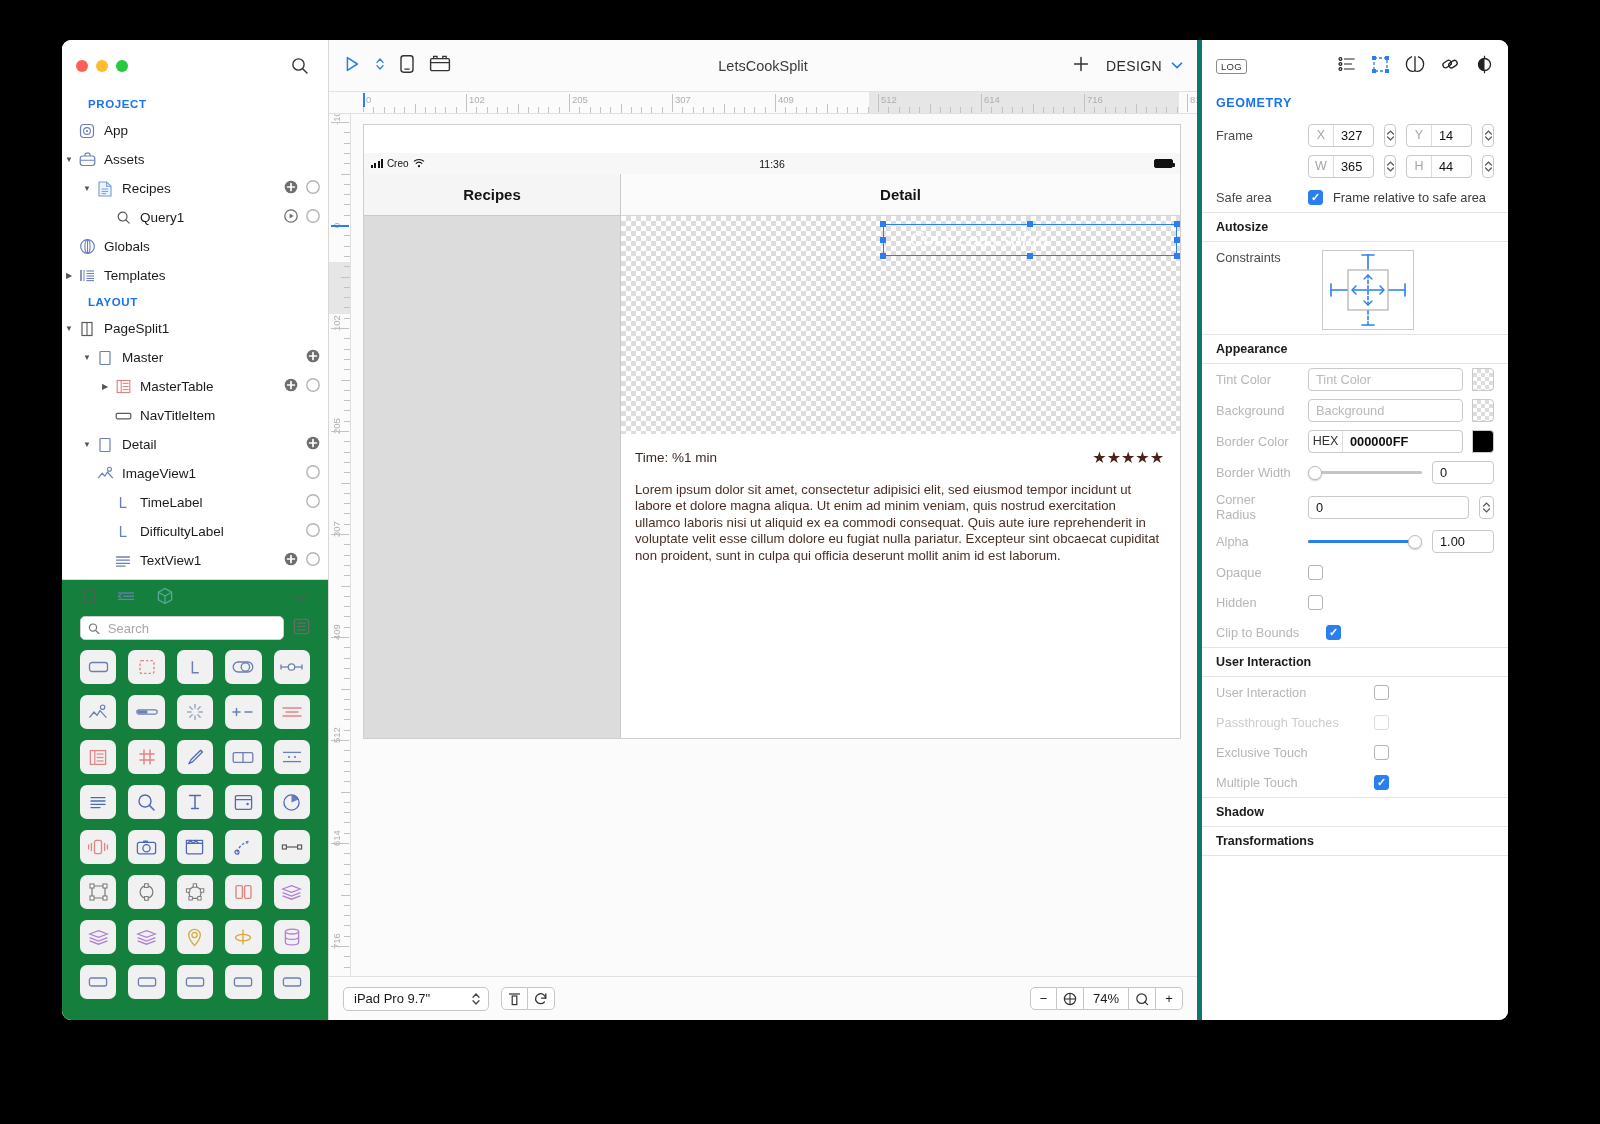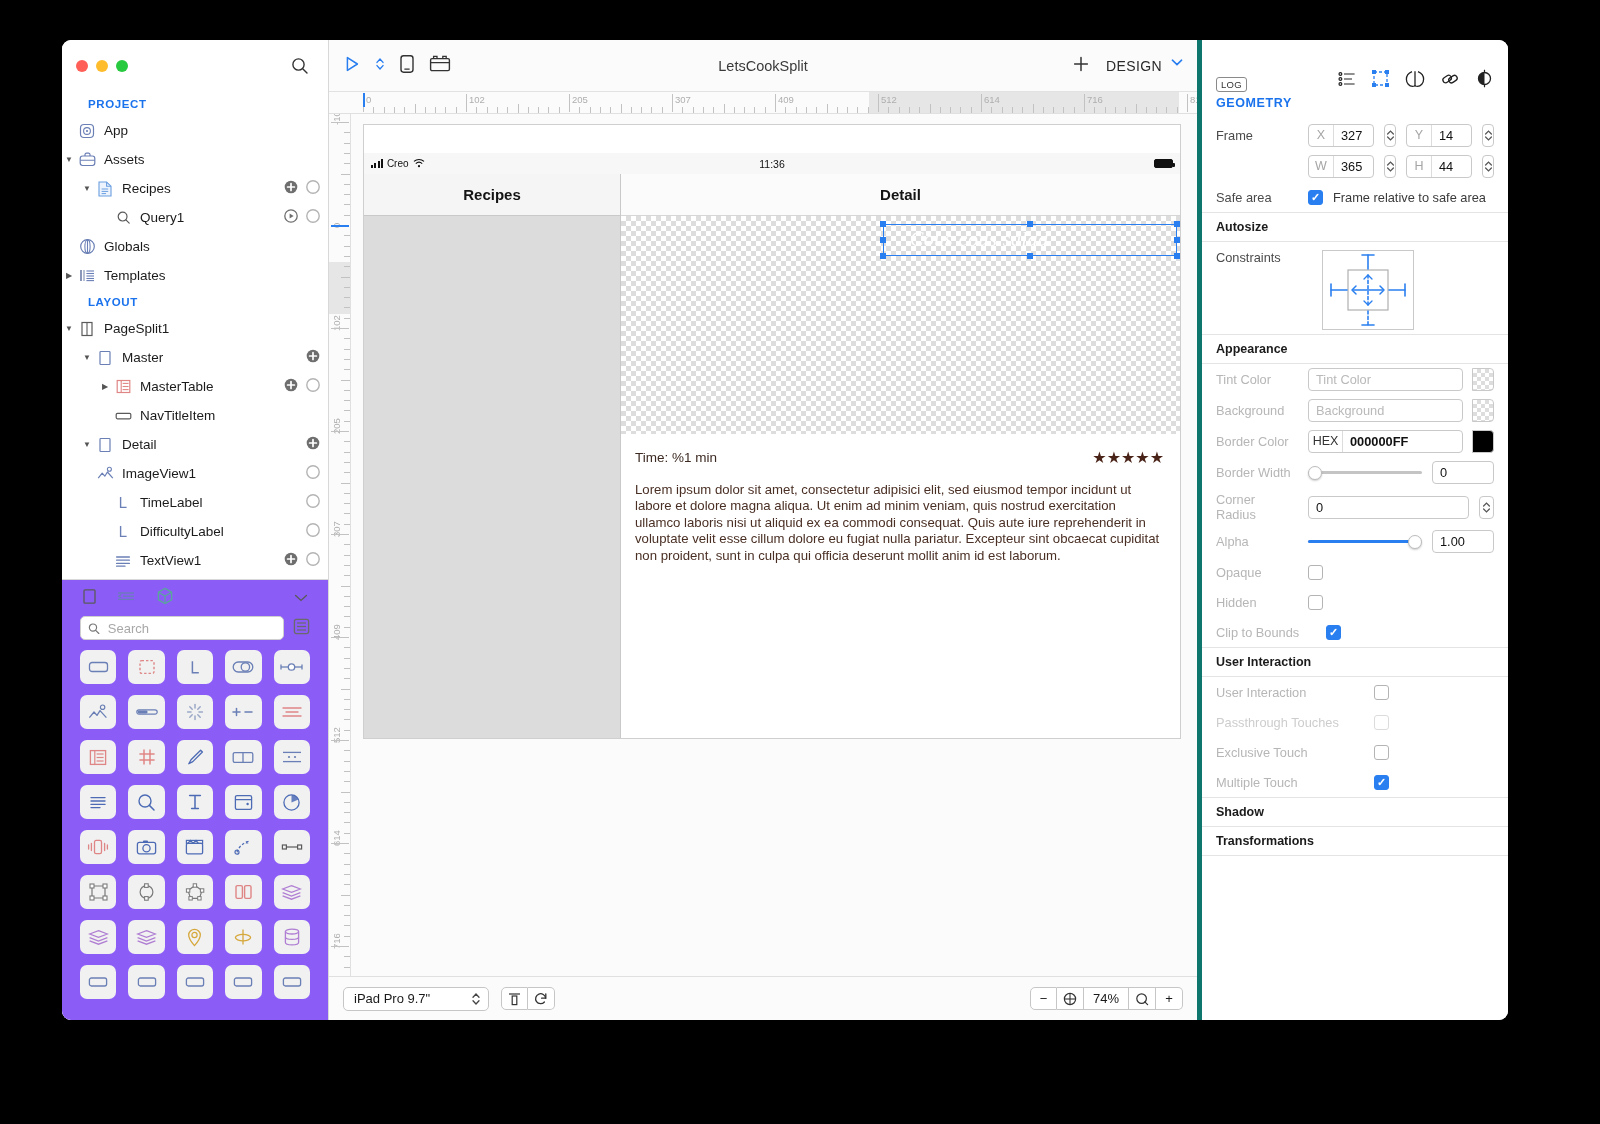--- a/index.html
+++ b/index.html
@@ -72,21 +72,21 @@
   .row-actions {
     margin-left: auto; display: flex; gap: 8px; align-items: center;
   }
 
   
   .palette {
     border-top: 1px solid #d8d8d8;
     flex: 1 1 auto;
     display: flex; flex-direction: column;
     min-height: 0;
-    background: #8b5cf6;
+    background: #15803d;
   }
   .palette-tabs {
     height: 36px; display: flex; align-items: center;
     gap: 20px; padding: 0 20px;
     position: relative;
   }
   .palette-tabs .chev { margin-left: auto; }
   .palette-search-row {
     display: flex; align-items: center; gap: 9px;
     padding: 0 18px 10px 18px;
@@ -139,21 +139,21 @@
   .ct-left { display: flex; align-items: center; gap: 14px; }
   .ct-title {
     position: absolute; left: 0; right: 0; text-align: center;
     font-size: 14.5px; color: #3a3a3a; pointer-events: none;
   }
   .ct-right {
     margin-left: auto; display: flex; align-items: center; gap: 16px;
     z-index: 2;
   }
   .design-sel {
-    display: flex; gap: 9px;
+    display: flex; align-items: center; gap: 9px;
     font-size: 14px; color: #2b2b2b; letter-spacing: 0.4px;
   }
 
   .canvas-wrap {
     flex: 1 1 auto;
     position: relative;
     overflow: hidden;
     background: #fbfbfb;
   }
   .ruler-h {
@@ -319,21 +319,21 @@
   .zg:last-child { border-radius: 0 5px 5px 0; }
   .zg.zoomval { padding: 0 9px; }
 
   
   .inspector {
     width: 306px;
     background: #ffffff;
     display: flex; flex-direction: column;
   }
   .insp-top {
-    height: 52px; display: flex; align-items: flex-end;
+    height: 52px; display: flex; align-items: center;
     padding: 0 14px; gap: 12px;
   }
   .log-chip {
     border: 1px solid #8a8a8a; border-radius: 3px;
     font-size: 9.5px; padding: 1px 4px; color: #333;
     letter-spacing: 0.3px;
   }
   .insp-icons { margin-left: auto; display: flex; align-items: center; gap: 15px; }
   .insp-title {
     font-size: 12.5px; font-weight: bold; color: #1a73ed;

